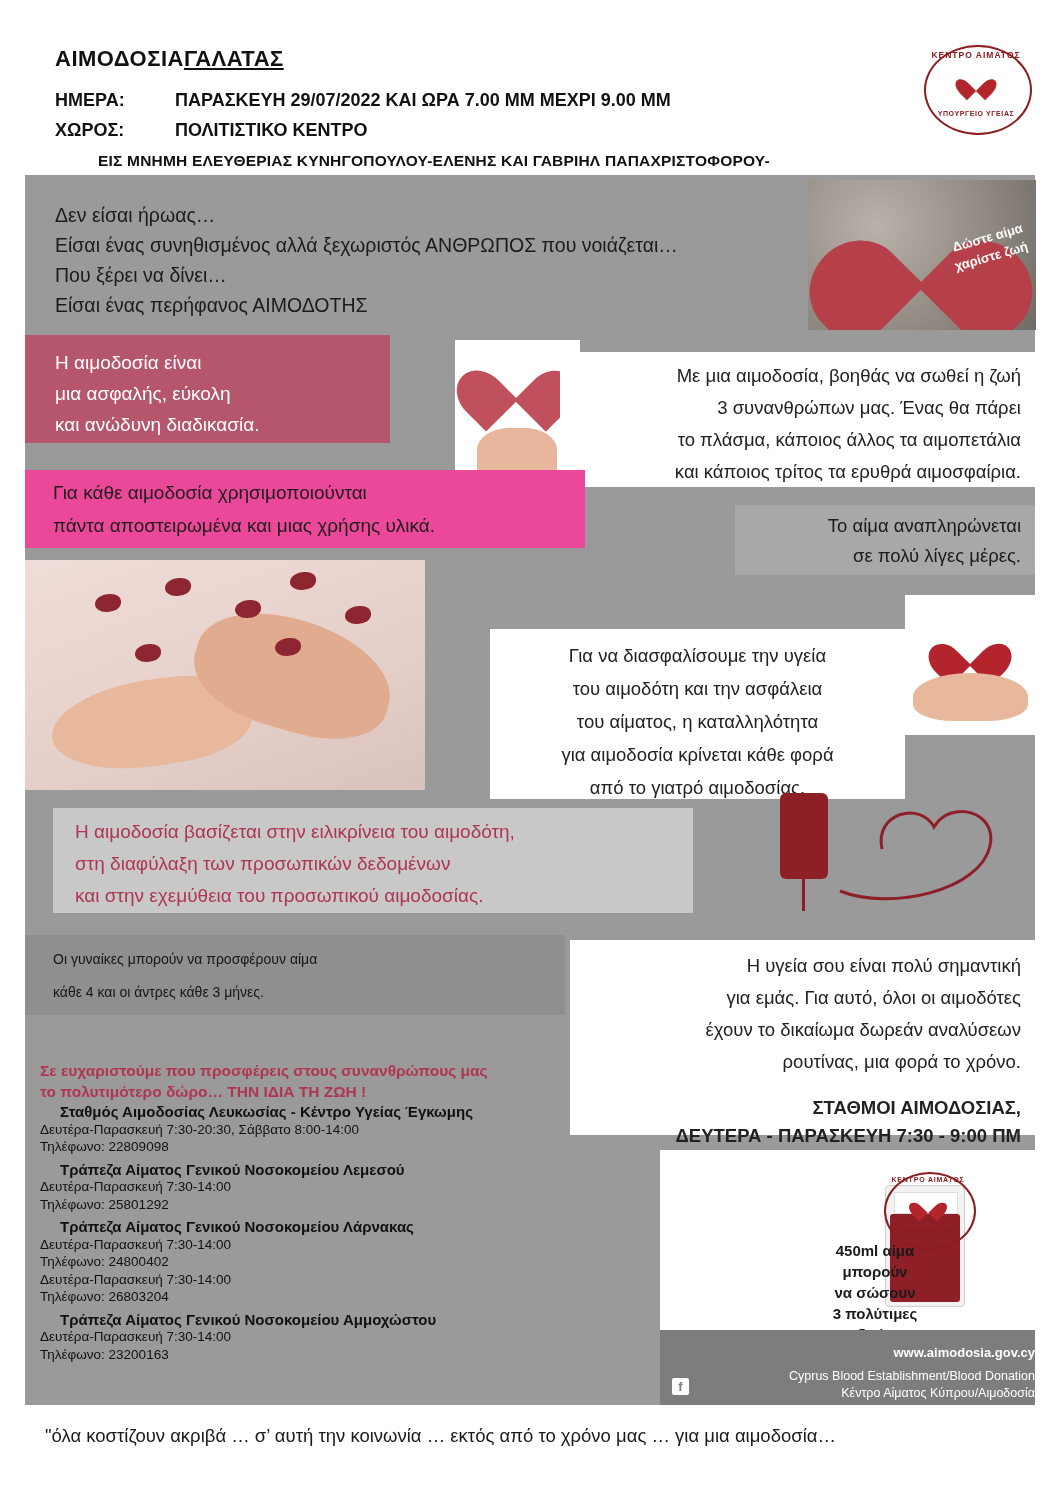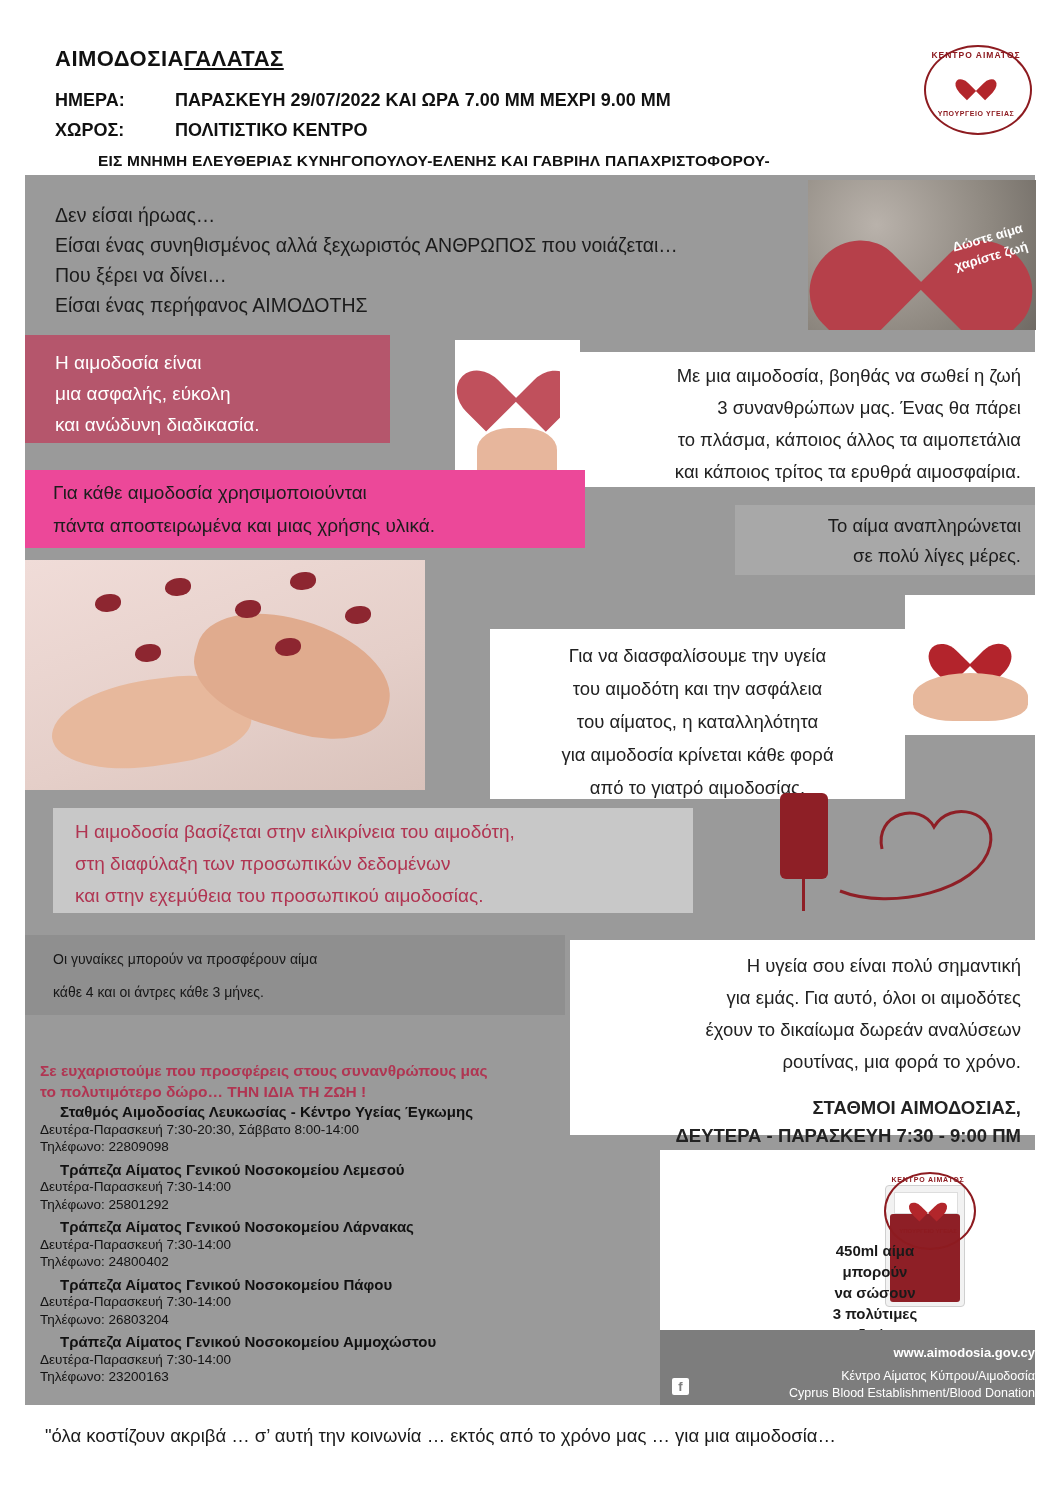--- a/index.html
+++ b/index.html
@@ -245,21 +245,20 @@
       <div class="name">Τράπεζα Αίματος Γενικού Νοσοκομείου Λεμεσού</div>
       <div class="sub">Δευτέρα-Παρασκευή 7:30-14:00</div>
       <div class="sub">Τηλέφωνο: 25801292</div>
     </div>
     <div>
       <div class="name">Τράπεζα Αίματος Γενικού Νοσοκομείου Λάρνακας</div>
       <div class="sub">Δευτέρα-Παρασκευή 7:30-14:00</div>
       <div class="sub">Τηλέφωνο: 24800402</div>
     </div>
     <div>
-      <div class="name">Τράπεζα Αίματος Γενικού Νοσοκομείου Πάφου</div>
       <div class="sub">Δευτέρα-Παρασκευή 7:30-14:00</div>
       <div class="sub">Τηλέφωνο: 26803204</div>
     </div>
     <div>
       <div class="name">Τράπεζα Αίματος Γενικού Νοσοκομείου Αμμοχώστου</div>
       <div class="sub">Δευτέρα-Παρασκευή 7:30-14:00</div>
       <div class="sub">Τηλέφωνο: 23200163</div>
     </div>
   </div>
 
@@ -279,19 +278,19 @@
   <div class="abs promo-text" style="white-space:pre-line;">450ml αίμα
 μπορούν
 να σώσουν
 3 πολύτιμες
 ζωές</div>
 
   <div class="abs promo-gray"></div>
   <div class="abs promo-url">www.aimodosia.gov.cy</div>
   <div class="abs fb">f</div>
   <div class="abs promo-org">
+    <div>Cyprus Blood Establishment/Blood Donation</div>
     <div>Κέντρο Αίματος Κύπρου/Αιμοδοσία</div>
-    <div>Cyprus Blood Establishment/Blood Donation</div>
   </div>
 
   <div class="abs quote">"όλα κοστίζουν ακριβά … σ’ αυτή την κοινωνία … εκτός από το χρόνο μας … για μια αιμοδοσία…</div>
 
 </div>
 
 </body></html>

